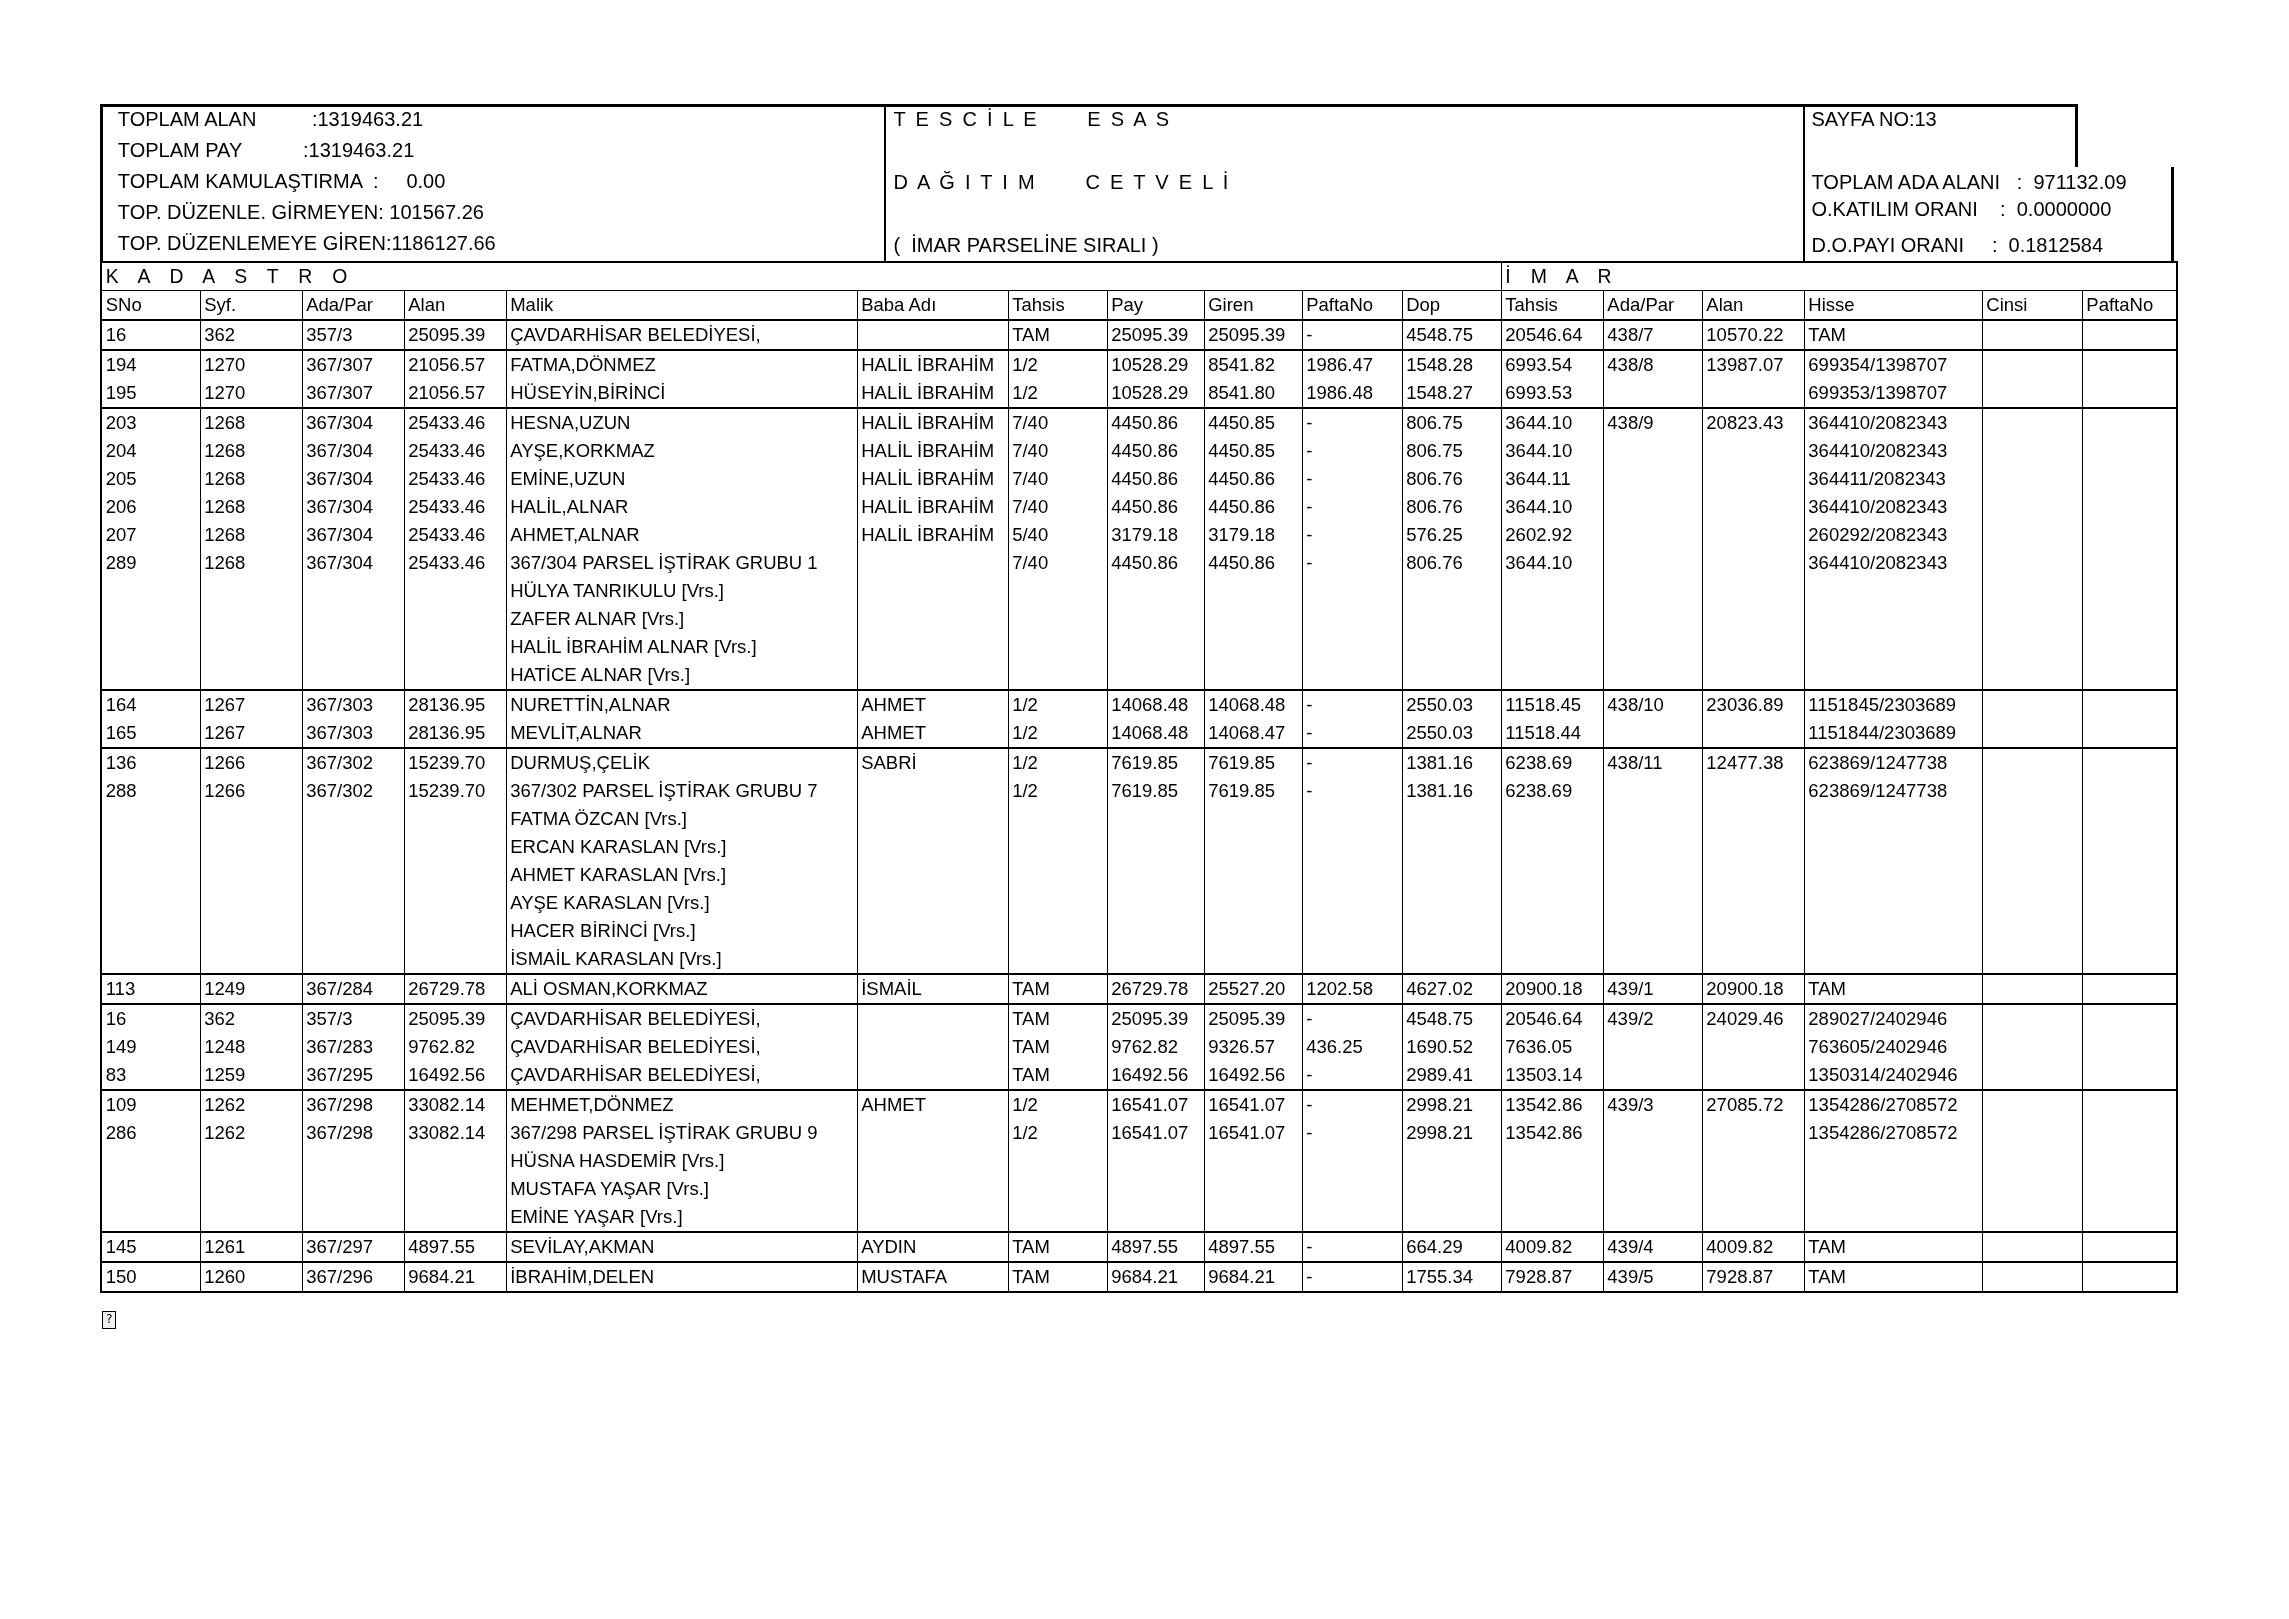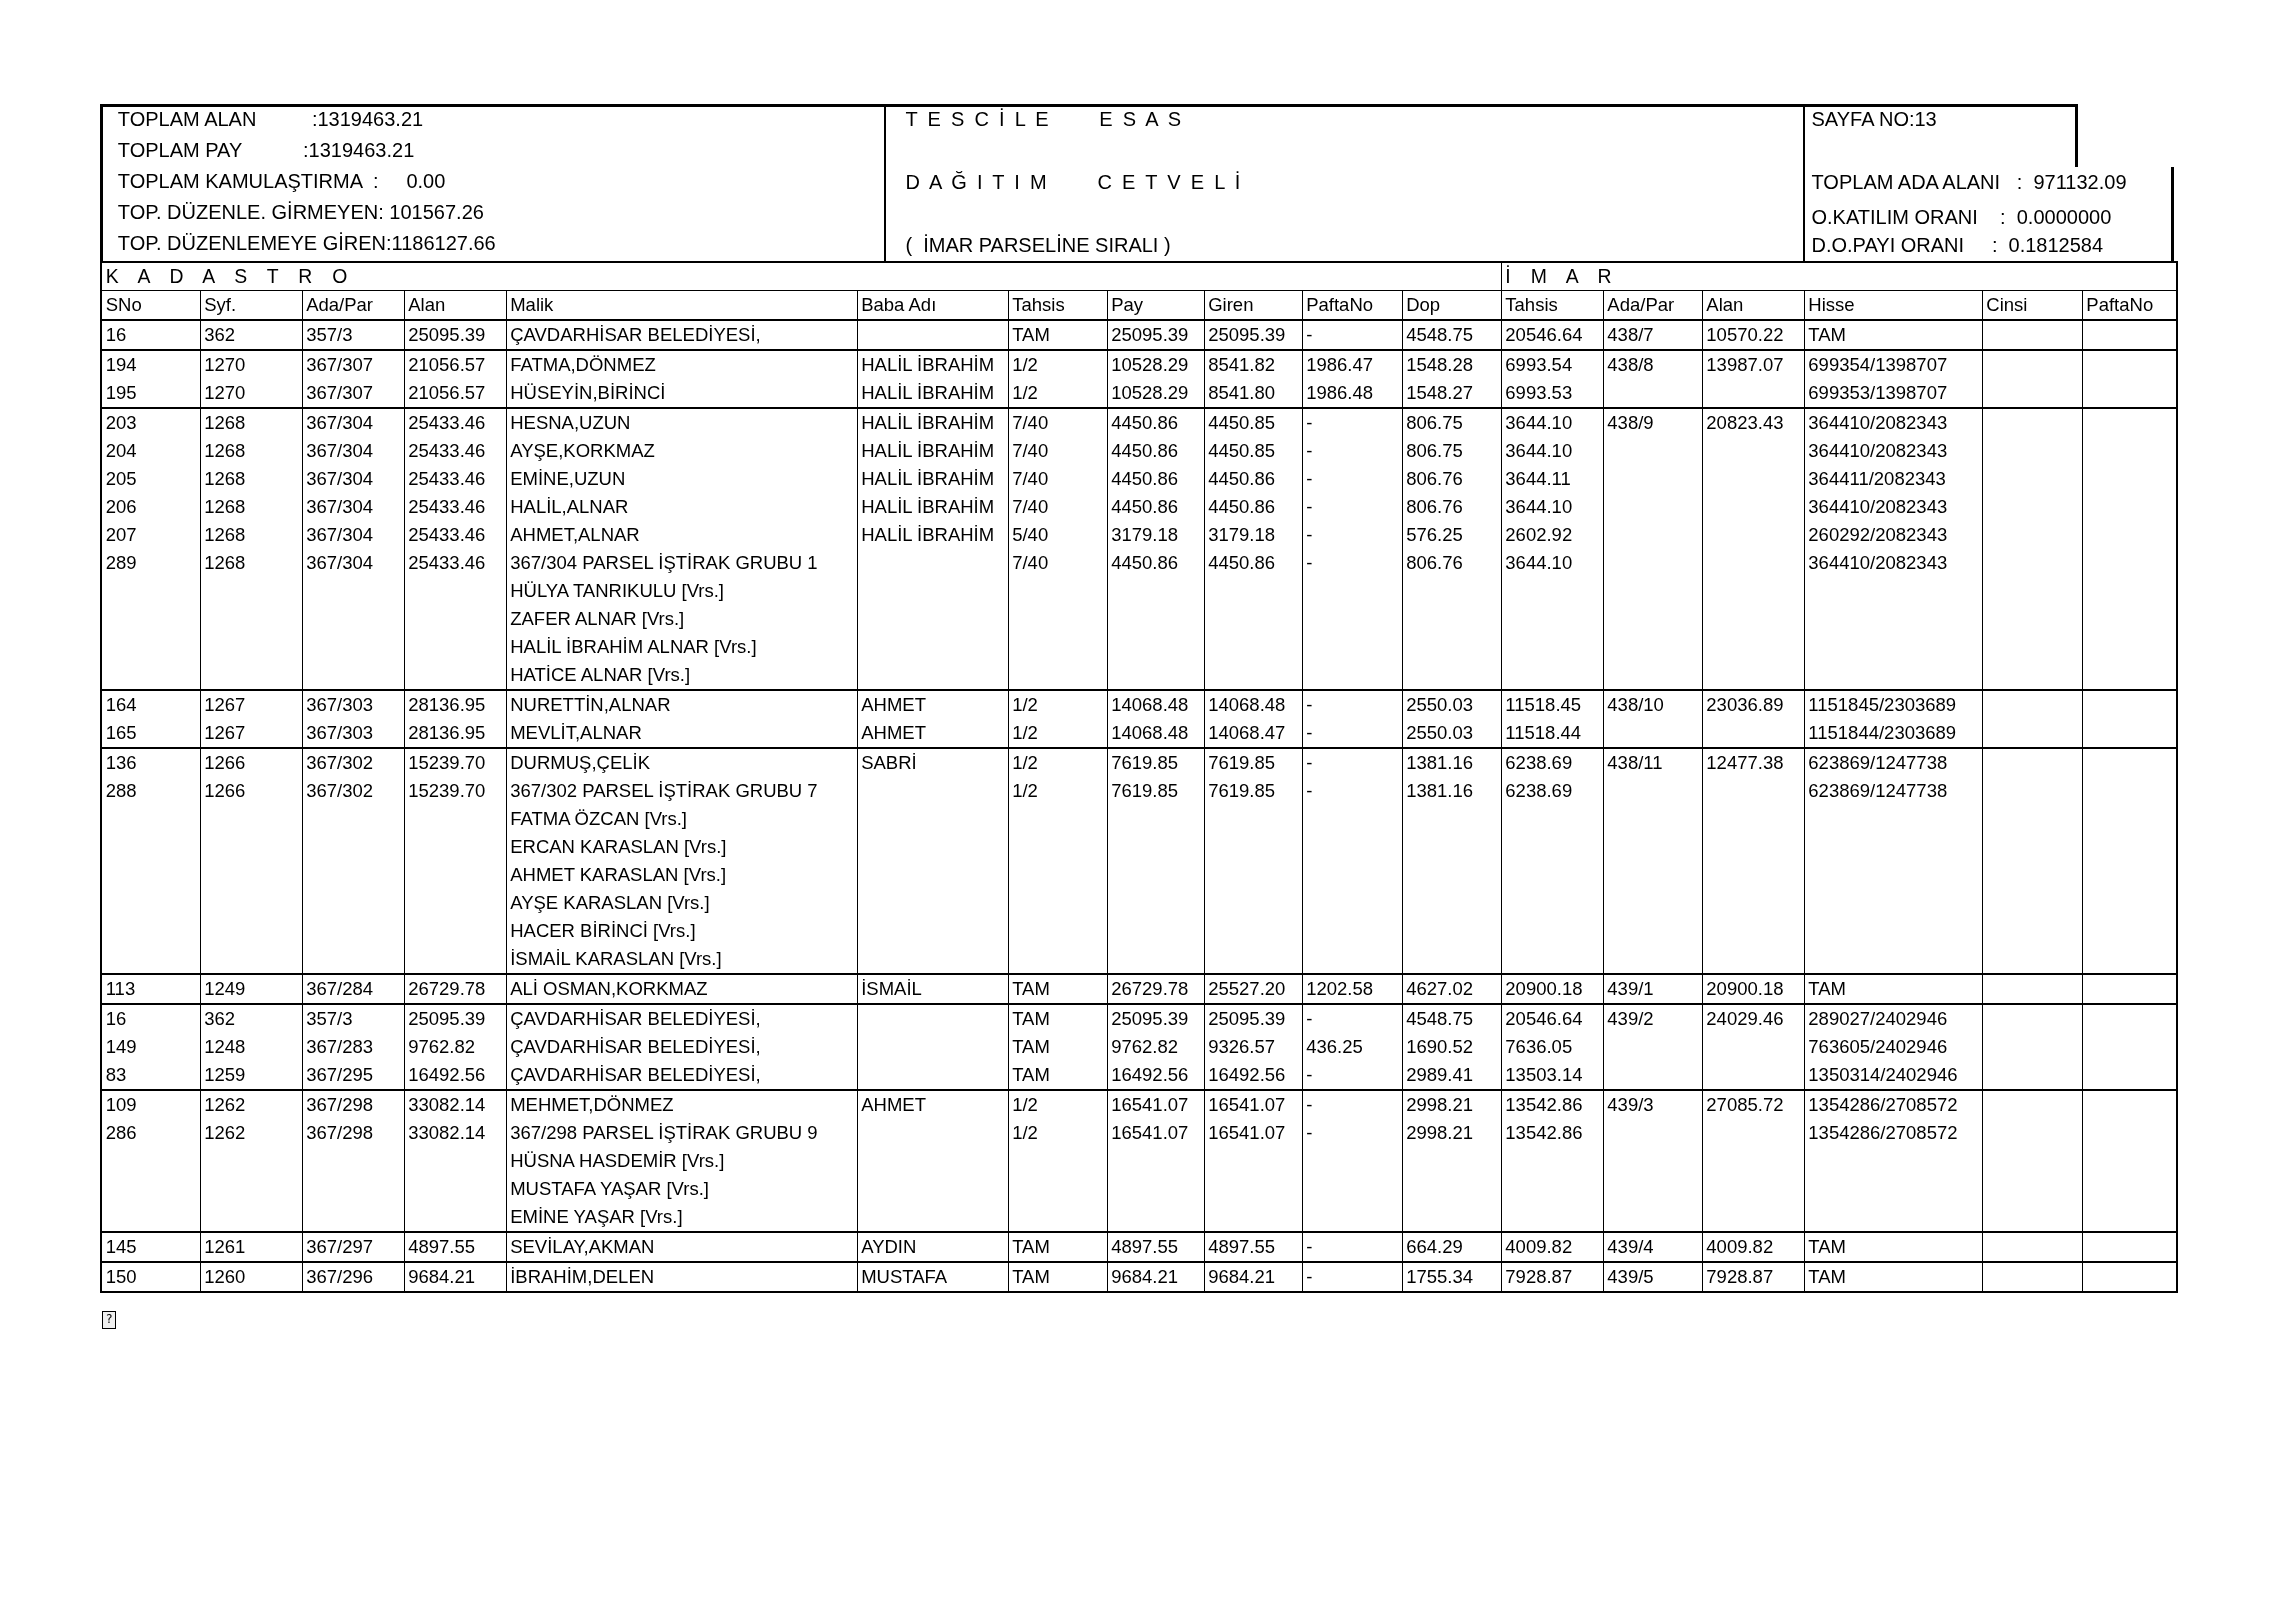--- a/index.html
+++ b/index.html
@@ -8,29 +8,29 @@
     font-family:"Liberation Sans",sans-serif;color:#000;overflow:hidden;
   }
   .sheet{position:absolute;left:100px;top:104px;width:2074px;}
 
   
   .hdr{position:relative;height:157px;font-size:20px;}
   .hseg{position:absolute;background:#000;}
   .hdr-left{position:absolute;left:2.8px;top:0;width:773px;}
   .hdr-left .hline{height:31px;line-height:31px;padding-left:15px;white-space:pre;}
   .hdr-center{position:absolute;left:786px;top:0;width:909px;}
-  .hdr-center .hline{position:absolute;left:7.4px;line-height:31px;white-space:pre;word-spacing:4.6px;margin-left:12px;}
+  .hdr-center .hline{position:absolute;left:7.4px;line-height:31px;white-space:pre;word-spacing:4.6px;}
   .hdr-center .l1{top:0;}
   .hdr-center .l2{top:63px;}
   .hdr-center .l3{top:126px;word-spacing:0;}
   .hdr-right{position:absolute;left:1706px;top:0;width:364px;}
   .hdr-right .hline{position:absolute;left:5.5px;line-height:31px;white-space:pre;}
   .hdr-right .r1{top:0;}
   .hdr-right .r2{top:63px;}
-  .hdr-right .r3{top:98px;text-align:right;}
+  .hdr-right .r3{top:90px;text-align:right;}
   .hdr-right .r4{top:126px;}
 
   
   table.grid{
     border-collapse:collapse;table-layout:fixed;width:2074px;
     border:2.8px solid #000;font-size:18.5px;
   }
   table.grid th,table.grid td{
     font-weight:normal;text-align:left;vertical-align:middle;
     padding:0 1.8px 0 3.7px;overflow:hidden;white-space:nowrap;

